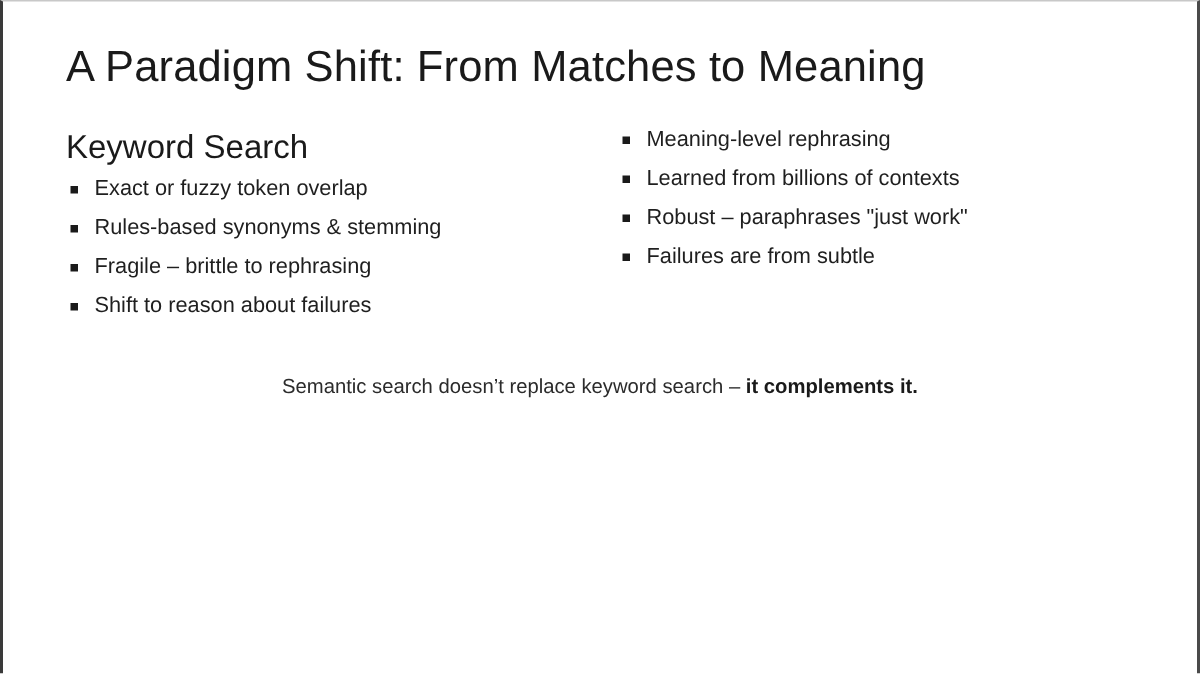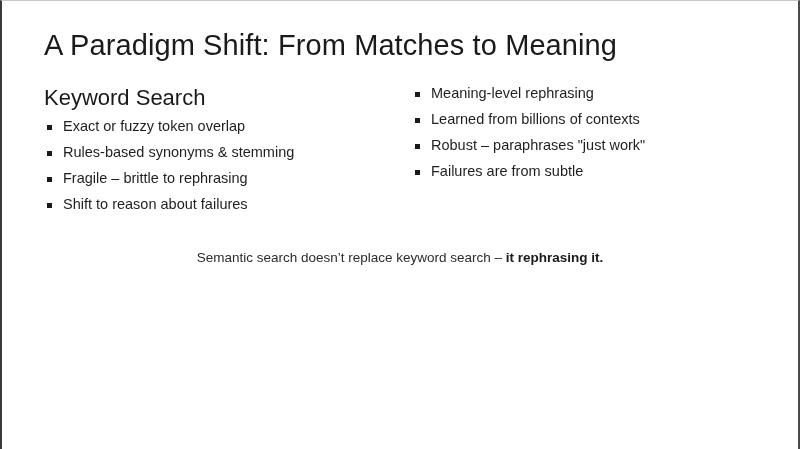--- a/index.html
+++ b/index.html
@@ -153,16 +153,16 @@
         <li class="bullet-item">
           <span class="bullet-marker"><span class="sq"></span></span>
           <span class="bullet-text">Failures are from subtle</span>
         </li>
       </ul>
     </div>
 
   </div>
 
   <div class="footnote">
-    <span>Semantic search doesn’t replace keyword search – </span><span class="strong">it rephrasing it.</span>
+    <span>Semantic search doesn’t replace keyword search – </span><span class="strong">it complements it.</span>
   </div>
 
 </div>
 
 </body></html>

